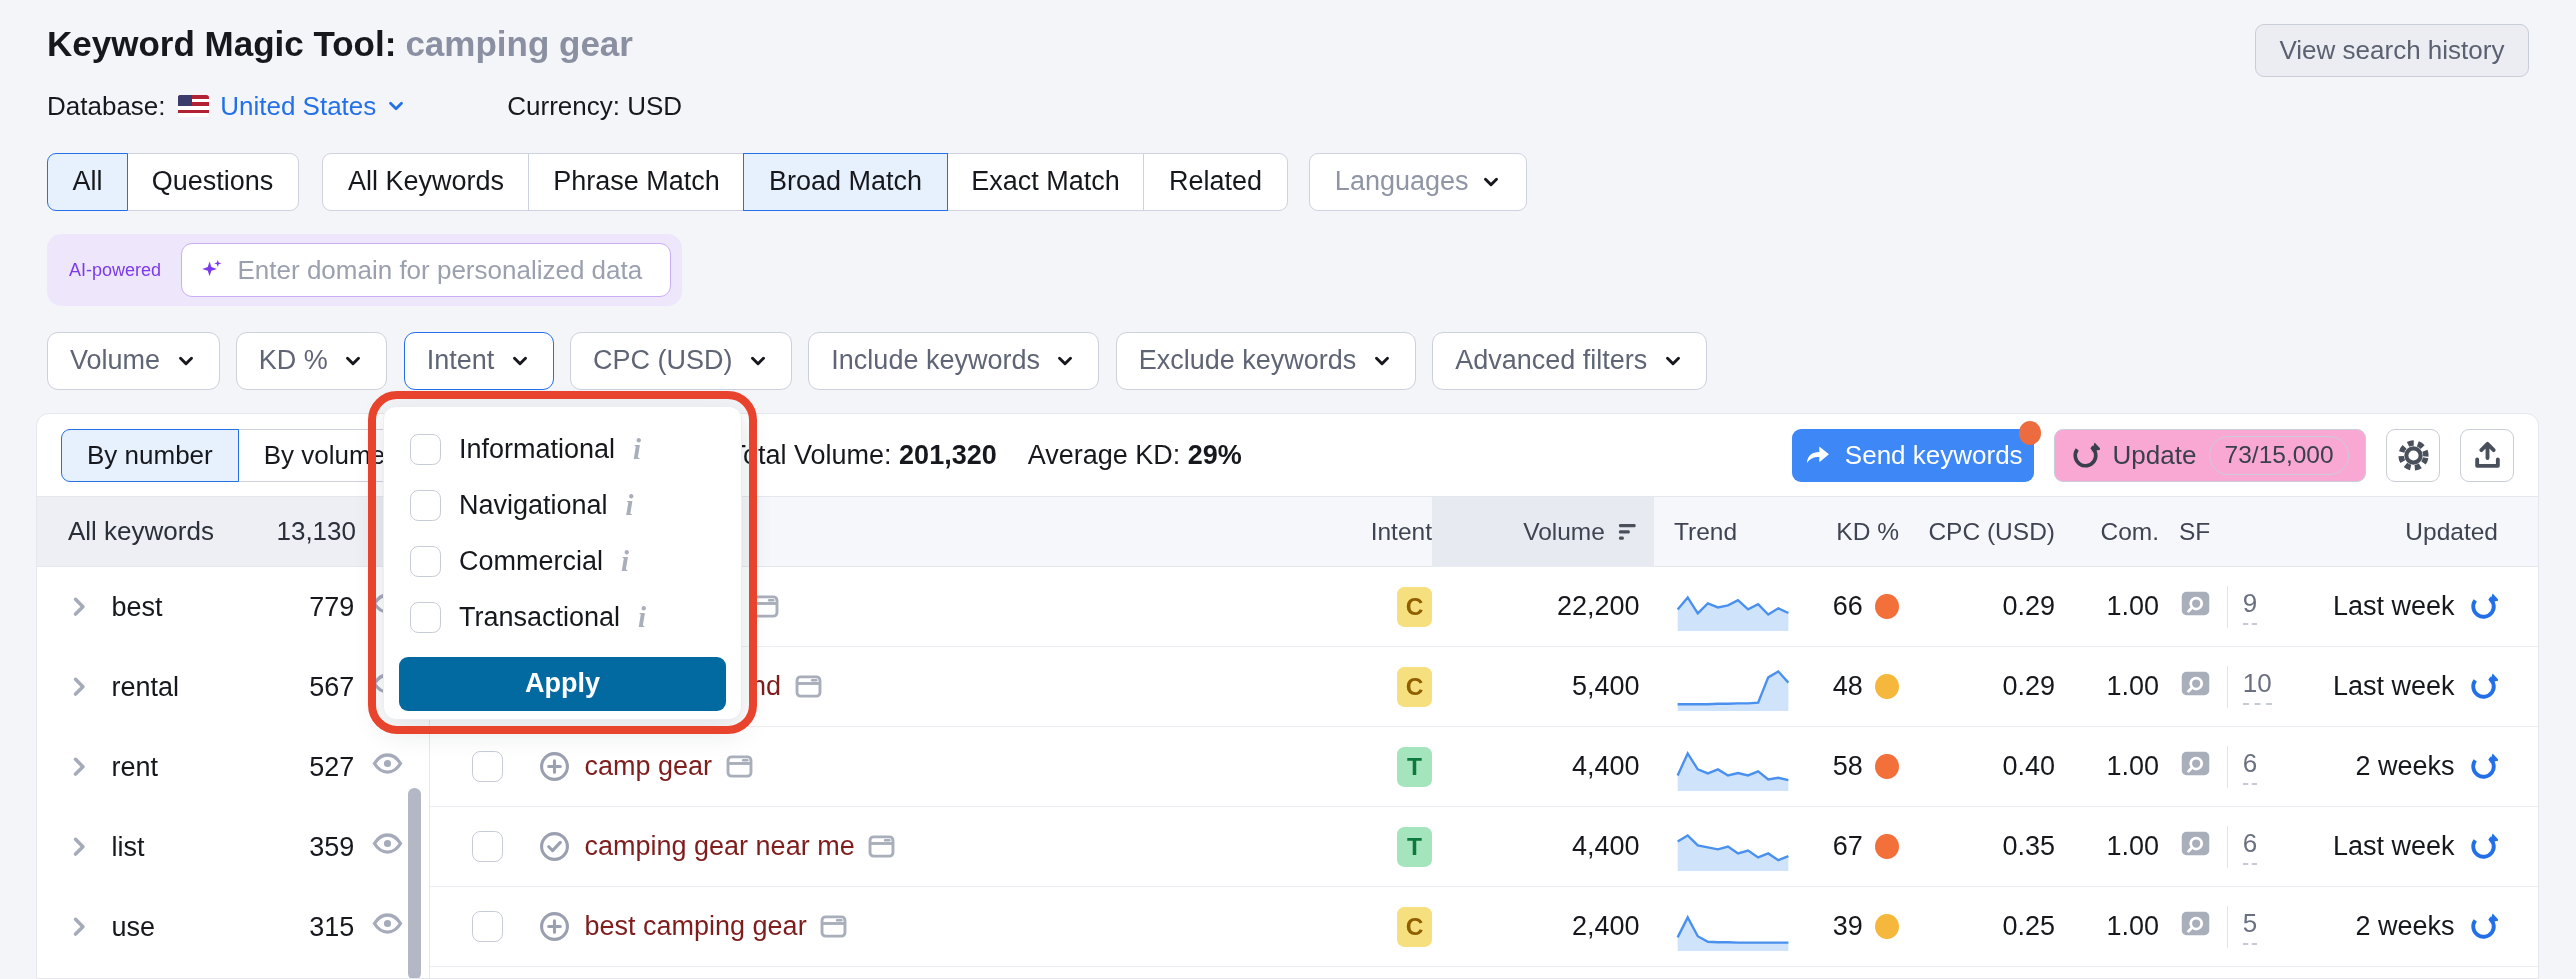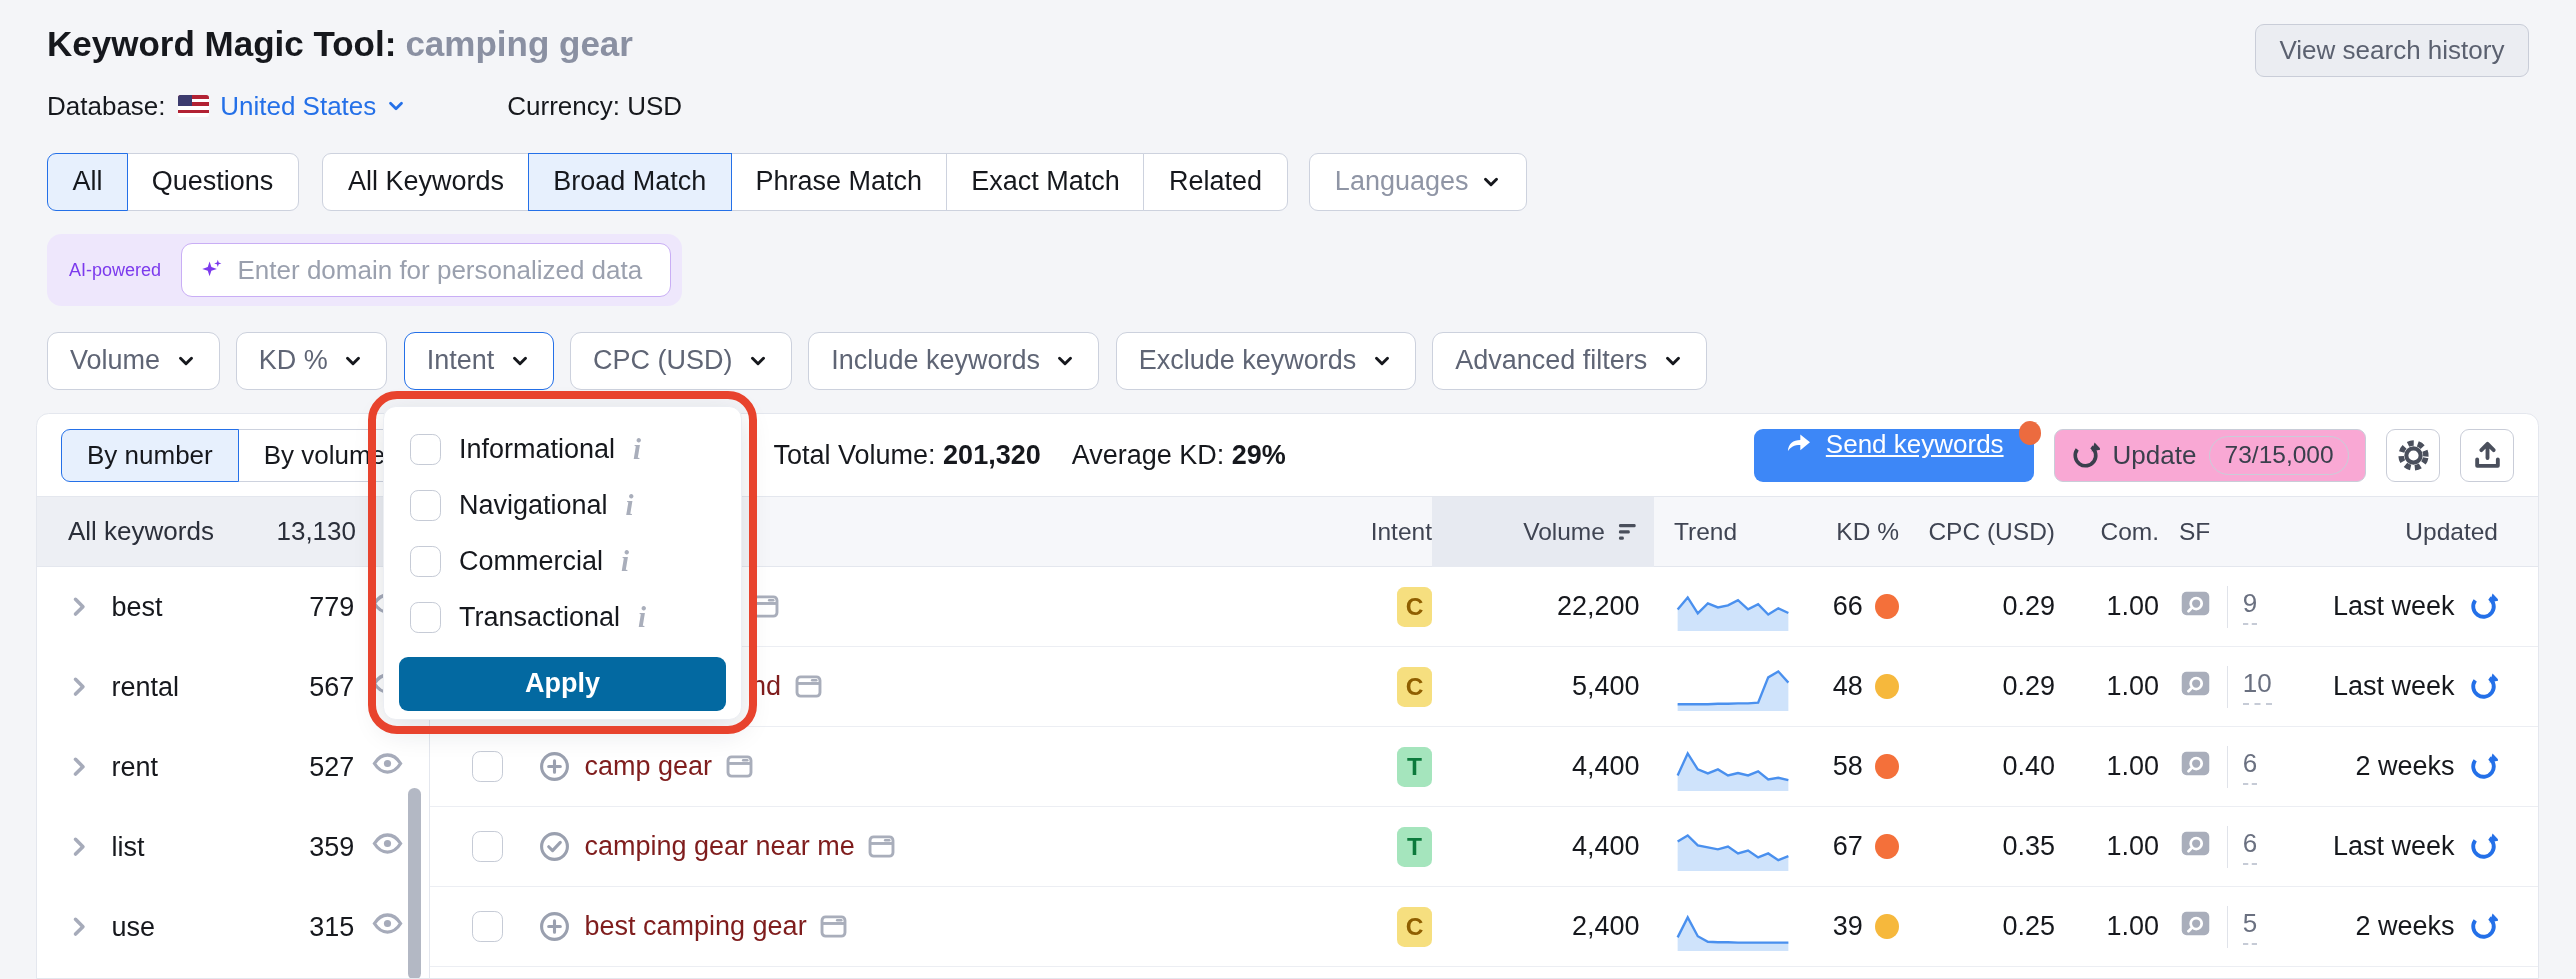--- a/index.html
+++ b/index.html
@@ -41,31 +41,31 @@
   .ai-input { border:none; outline:none; font-size:26px; color:#16181d; width:100%; font-family:"Liberation Sans",sans-serif; }
   .ai-input::placeholder { color:#9aa0ae; }
   
   .filters-row { display:flex; gap:16.3px; margin:25.4px 0 0 47px; }
   .filter-btn { height:58px; padding:0 22px; display:inline-flex; align-items:center; gap:14.5px; font-size:27px;
     color:#5f6575; background:#fff; border:1.8px solid #ccd1dd; border-radius:11px; white-space:nowrap; }
   .filter-btn.active { border-color:#2470e8; }
   
   .panel { position:absolute; left:36px; top:413px; width:2503px; height:566px; background:#fff;
     border:0.9px solid #e4e7ee; border-radius:12.7px 12.7px 0 0; overflow:hidden; }
-  .toolbar { height:83px; display:flex; align-items:center; padding:0 23.6px; border-bottom:0.9px solid #e4e7ee;gap:44px; }
+  .toolbar { height:83px; display:flex; align-items:center; padding:0 23.6px; border-bottom:0.9px solid #e4e7ee; }
   .mode-btn { height:53px; padding:0 25.4px; font-size:26px; display:inline-flex; align-items:center;
     background:#fff; border:1.8px solid #cdd2de; margin-left:-1.8px; color:#16181d; }
   .seg .mode-btn:first-child { border-radius:9px 0 0 9px; margin-left:0; }
   .seg .mode-btn:last-child { border-radius:0 9px 9px 0; }
   .mode-btn.active { background:#e7f0fd; border-color:#2470e8; z-index:2; }
   .stats { display:flex; align-items:center; gap:31px; margin-left:318px; font-size:27px; }
   .stat b { font-weight:700; }
   .toolbar-right { margin-left:auto; display:flex; align-items:center; gap:20px; }
-  .btn-send { position:relative; height:53px; padding:0 30px; background:#3d87f7; color:#fff; font-size:26px;
-    border:none; border-radius:9px; display:inline-flex; gap:12.7px;text-decoration:underline; }
+  .btn-send { position:relative; height:53px; padding:0 11px; background:#3d87f7; color:#fff; font-size:26px;
+    border:none; border-radius:9px; display:inline-flex; align-items:center; gap:12.7px; }
   .send-dot { position:absolute; top:-7.3px; right:-7.3px; width:22px; height:23.6px; border-radius:50%; background:#ec6b3f; }
   .btn-update { height:53px; padding:0 16.3px; background:#f9a8d4; border:1.8px solid #c9cdd8; border-radius:9px;
     display:inline-flex; align-items:center; gap:12.7px; font-size:26px; color:#3a3f4c; }
   .quota-pill { border:1.8px solid #c9cdd8; border-radius:907px; padding:4.5px 14.5px; font-size:24.5px; color:#3a3f4c; }
   .icon-btn { width:54px; height:53px; background:#fff; border:1.8px solid #c9cdd8; border-radius:9px;
     display:inline-flex; align-items:center; justify-content:center; }
   
   .body-area { display:flex; height:482px; }
   .sidebar { position:relative; width:393px; border-right:0.9px solid #e4e7ee; flex:none; }
   .sb-header { height:70px; background:#edeff4; border-bottom:0.9px solid #e4e7ee; display:flex; align-items:center;
@@ -141,22 +141,22 @@
   </div>
 
   
   <div class="tabs-row">
     <div class="seg" id="tabs-group1">
         <button class="tab-btn active">All</button>
         <button class="tab-btn">Questions</button>
       </div>
     <div class="seg" id="tabs-group2">
         <button class="tab-btn">All Keywords</button>
+        <button class="tab-btn">Phrase Match</button>
         <button class="tab-btn active">Broad Match</button>
-        <button class="tab-btn">Phrase Match</button>
         <button class="tab-btn">Exact Match</button>
         <button class="tab-btn">Related</button>
       </div>
     <button class="tab-btn standalone">
       <span>Languages</span>
       <svg class="chev" viewBox="0 0 24 24">
         <path d="M6 9l6 6 6-6" fill="none" stroke="#16181d" stroke-width="3.2" stroke-linecap="round" stroke-linejoin="round"></path>
       </svg>
     </button>
   </div>

